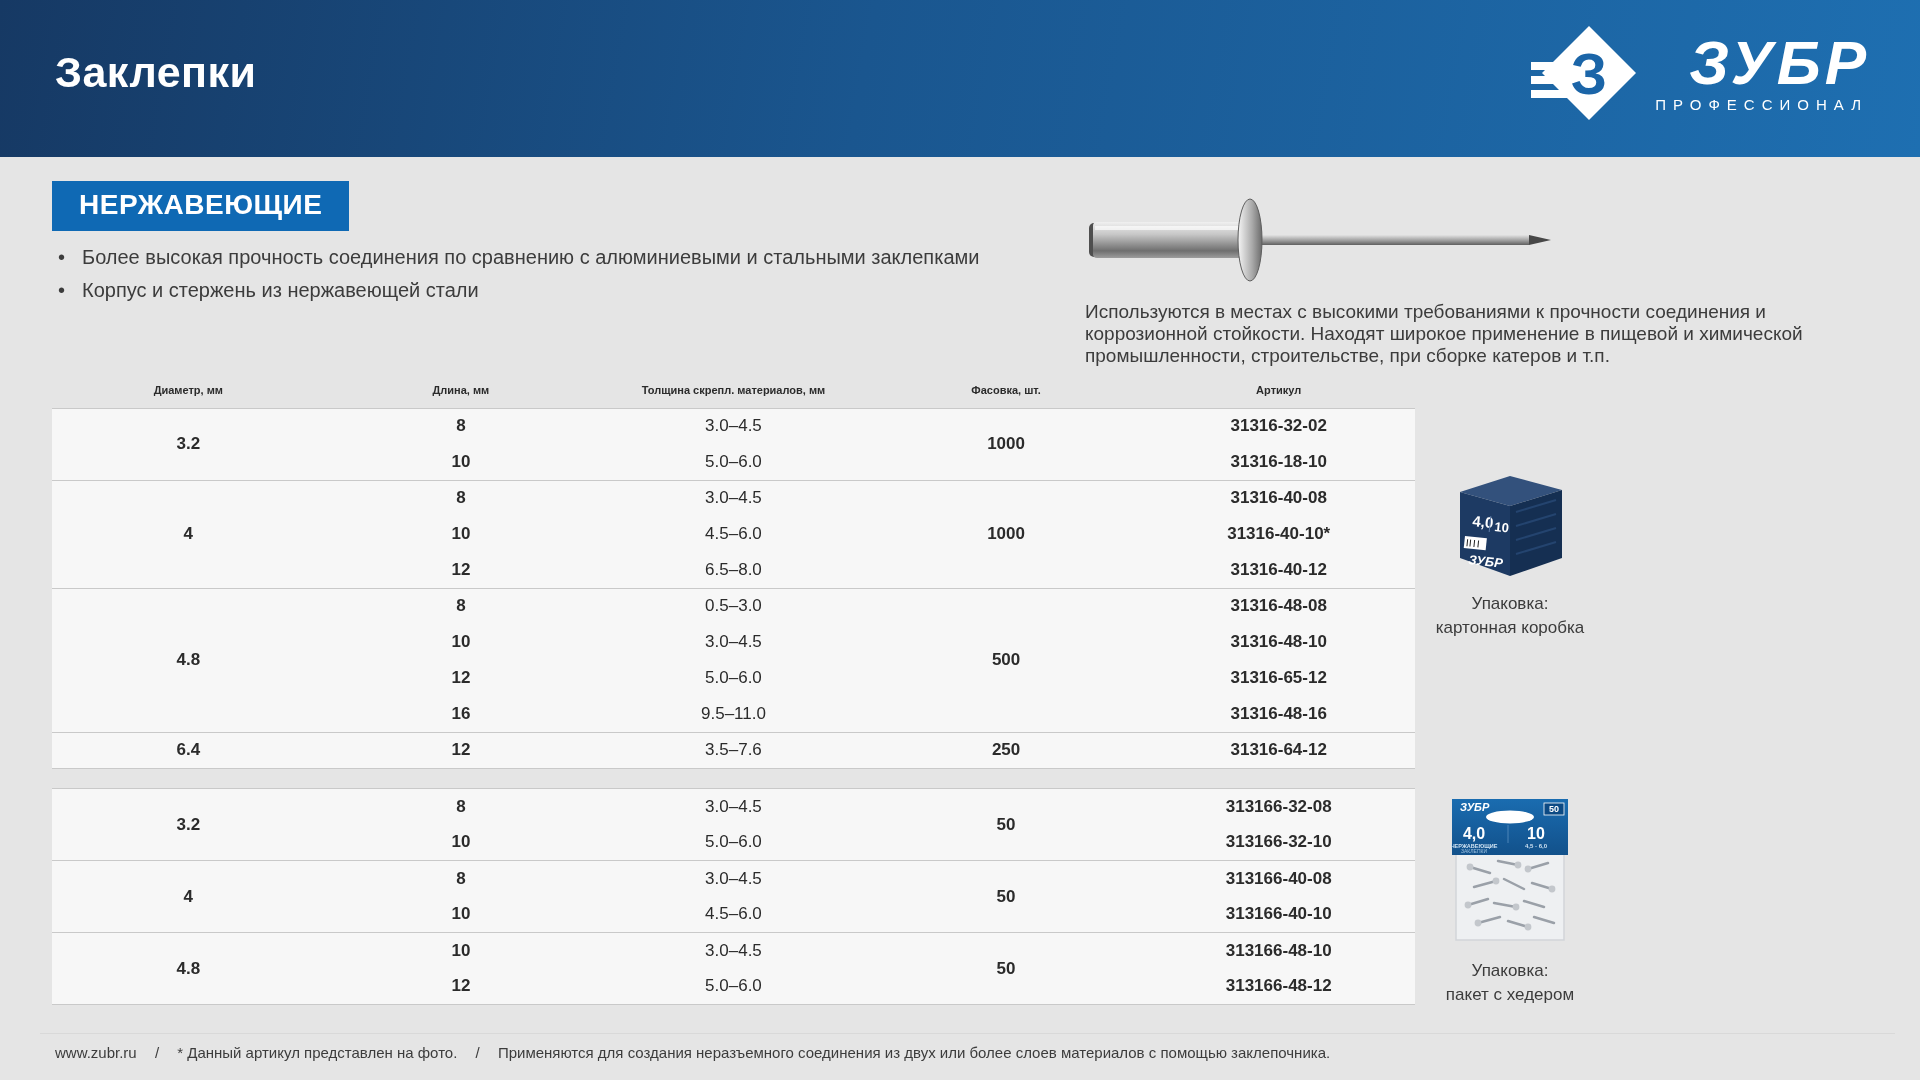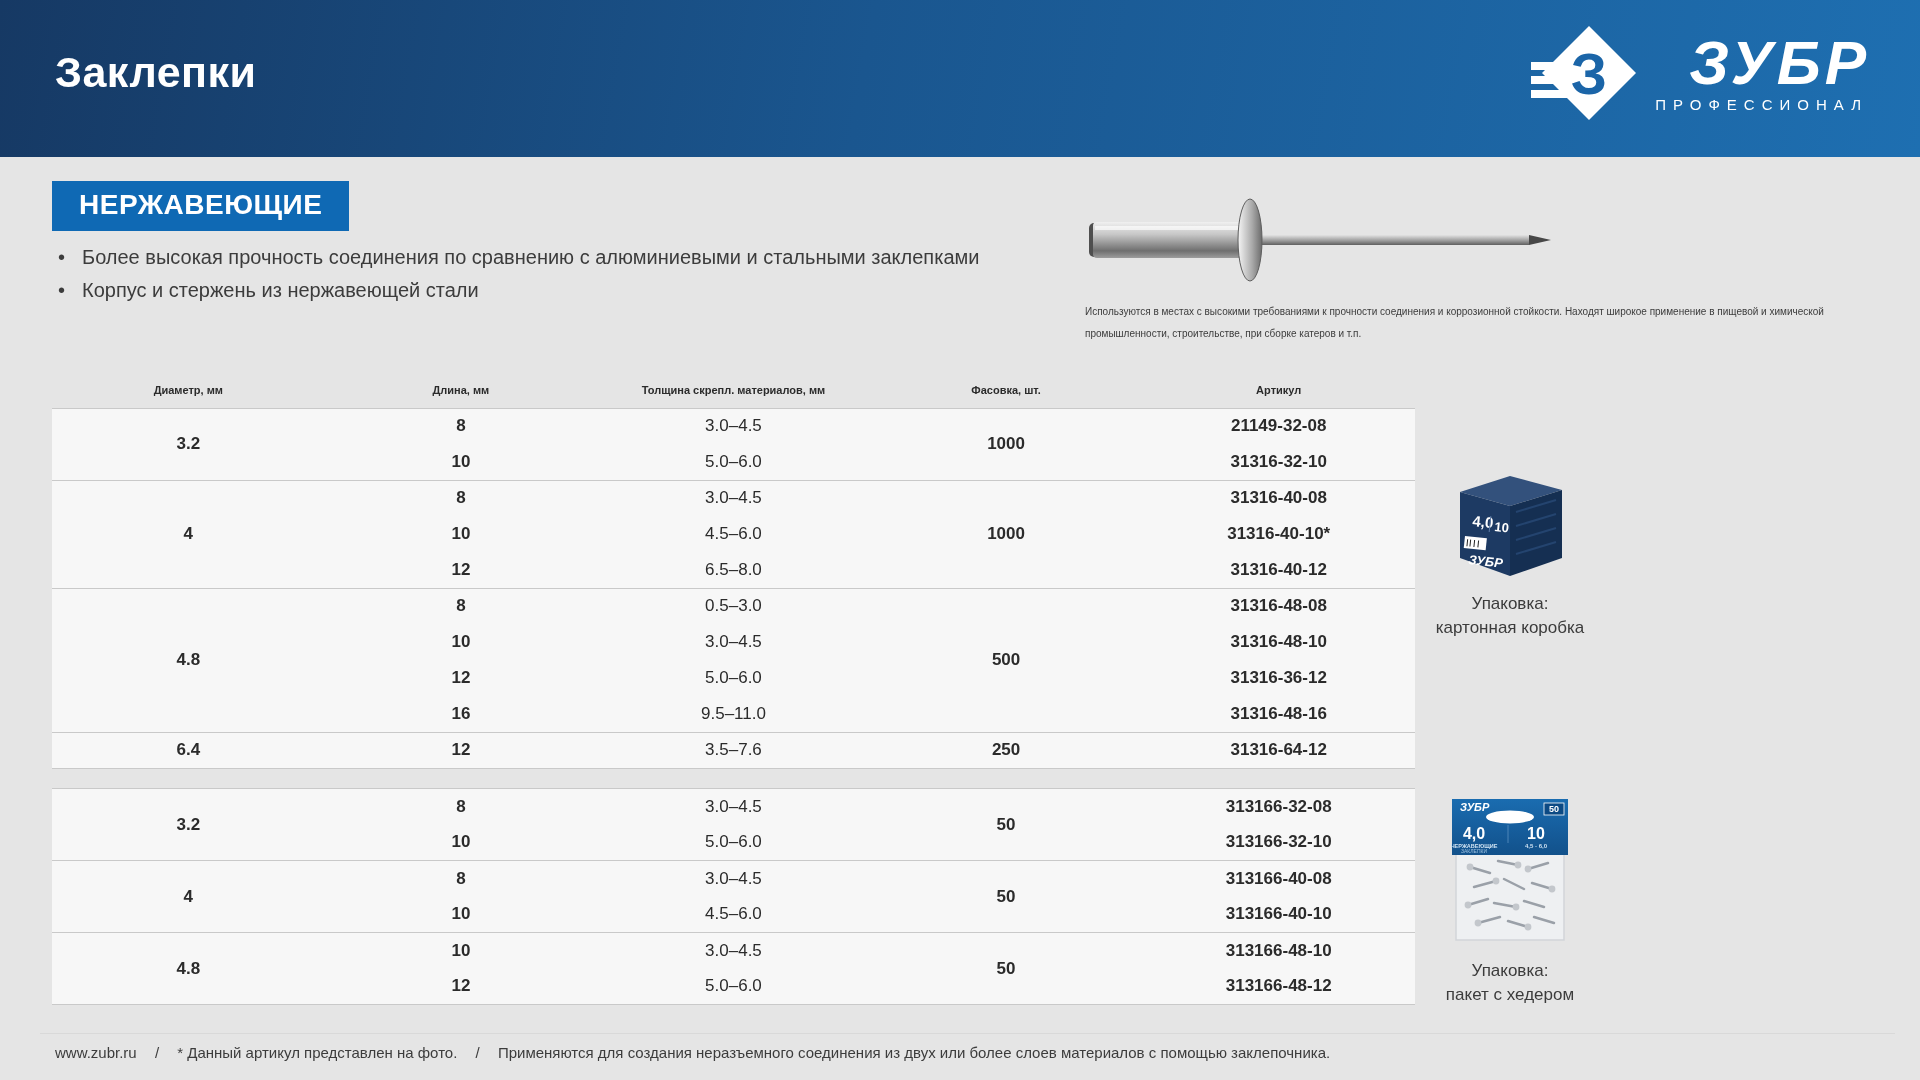--- a/index.html
+++ b/index.html
@@ -17,21 +17,21 @@
 
   
   .badge { position:absolute; left:52px; top:181px; background:#0f69b4; color:#fff;
            font-size:28px; font-weight:bold; padding:8px 27px 10px 27px; letter-spacing:0.5px; }
   .bullets { position:absolute; left:52px; top:244px; width:1000px; }
   .bullet  { position:relative; padding-left:30px; font-size:20px; line-height:27px; color:#3c3c3c; margin-bottom:6px; }
   .bullet::before { content:"•"; position:absolute; left:6px; top:0; color:#3c3c3c; }
 
   
   .hero { position:absolute; left:1085px; top:198px; width:472px; height:86px; }
-  .desc { position:absolute; left:1085px; top:301px; width:775px; font-size:10px; line-height:22px; color:#3c3c3c; }
+  .desc { position:absolute; left:1085px; top:301px; width:775px; font-size:19px; line-height:22px; color:#3c3c3c; }
 
   
   .tbl  { position:absolute; left:52px; width:1363px; }
   .tbl1 { top:372px; }
   .tbl2 { top:788px; }
   table.spec { width:100%; border-collapse:collapse; table-layout:fixed; }
   table.spec col { width:20%; }
   table.spec thead th { font-size:11px; font-weight:bold; color:#2b2b2b; height:27px;
                         border-bottom:1px solid #c9c9c9; text-align:center; vertical-align:middle; }
   table.spec tbody { background:#f7f7f7; border-bottom:1px solid #c9c9c9; }
@@ -129,26 +129,26 @@
           <th>Фасовка, шт.</th>
           <th>Артикул</th>
         </tr>
       </thead>
     <tbody>
           <tr>
             <td class="c-diam" rowspan="2">3.2</td>
             <td class="c-len">8</td>
             <td class="c-thick">3.0–4.5</td>
             <td class="c-pack" rowspan="2">1000</td>
-            <td class="c-art">21149-32-08</td>
+            <td class="c-art">31316-32-02</td>
           </tr>
           <tr>
             <td class="c-len">10</td>
             <td class="c-thick">5.0–6.0</td>
-            <td class="c-art">31316-32-10</td>
+            <td class="c-art">31316-18-10</td>
           </tr>
         </tbody>
         <tbody>
           <tr>
             <td class="c-diam" rowspan="3">4</td>
             <td class="c-len">8</td>
             <td class="c-thick">3.0–4.5</td>
             <td class="c-pack" rowspan="3">1000</td>
             <td class="c-art">31316-40-08</td>
           </tr>
@@ -172,21 +172,21 @@
             <td class="c-art">31316-48-08</td>
           </tr>
           <tr>
             <td class="c-len">10</td>
             <td class="c-thick">3.0–4.5</td>
             <td class="c-art">31316-48-10</td>
           </tr>
           <tr>
             <td class="c-len">12</td>
             <td class="c-thick">5.0–6.0</td>
-            <td class="c-art">31316-36-12</td>
+            <td class="c-art">31316-65-12</td>
           </tr>
           <tr>
             <td class="c-len">16</td>
             <td class="c-thick">9.5–11.0</td>
             <td class="c-art">31316-48-16</td>
           </tr>
         </tbody>
         <tbody>
           <tr>
             <td class="c-diam">6.4</td>

